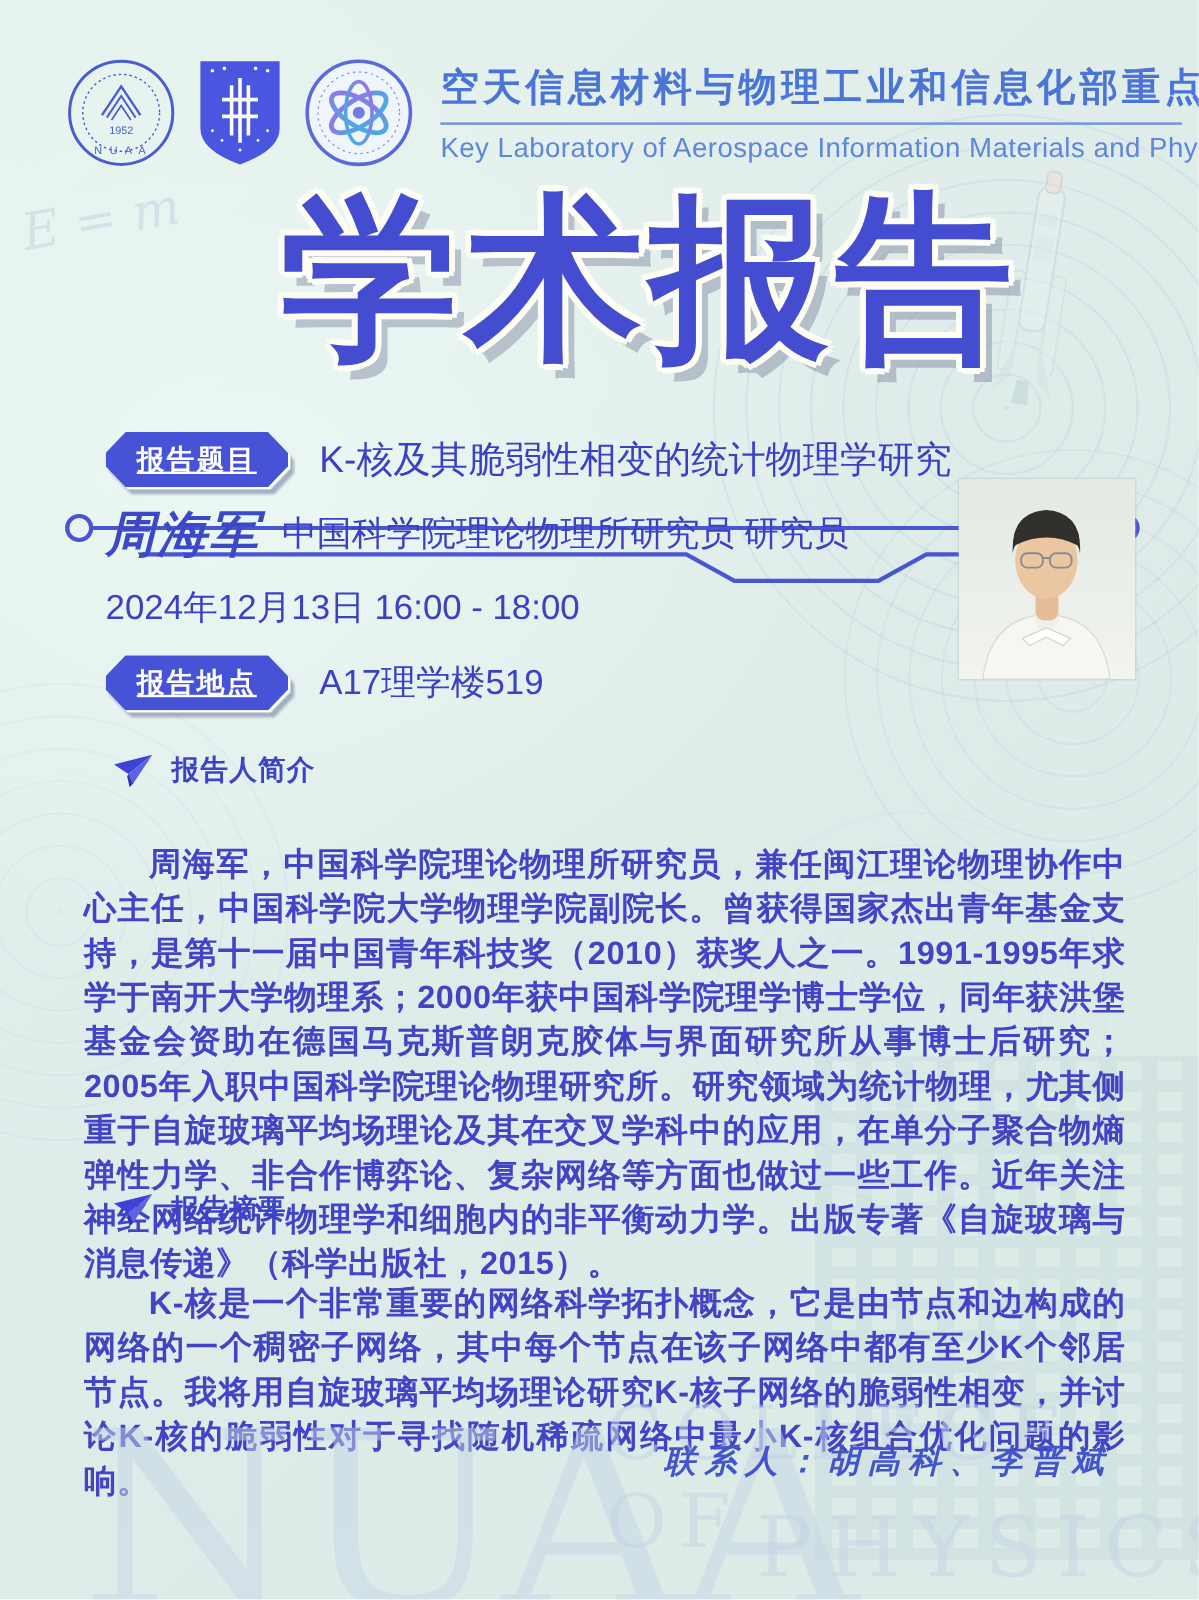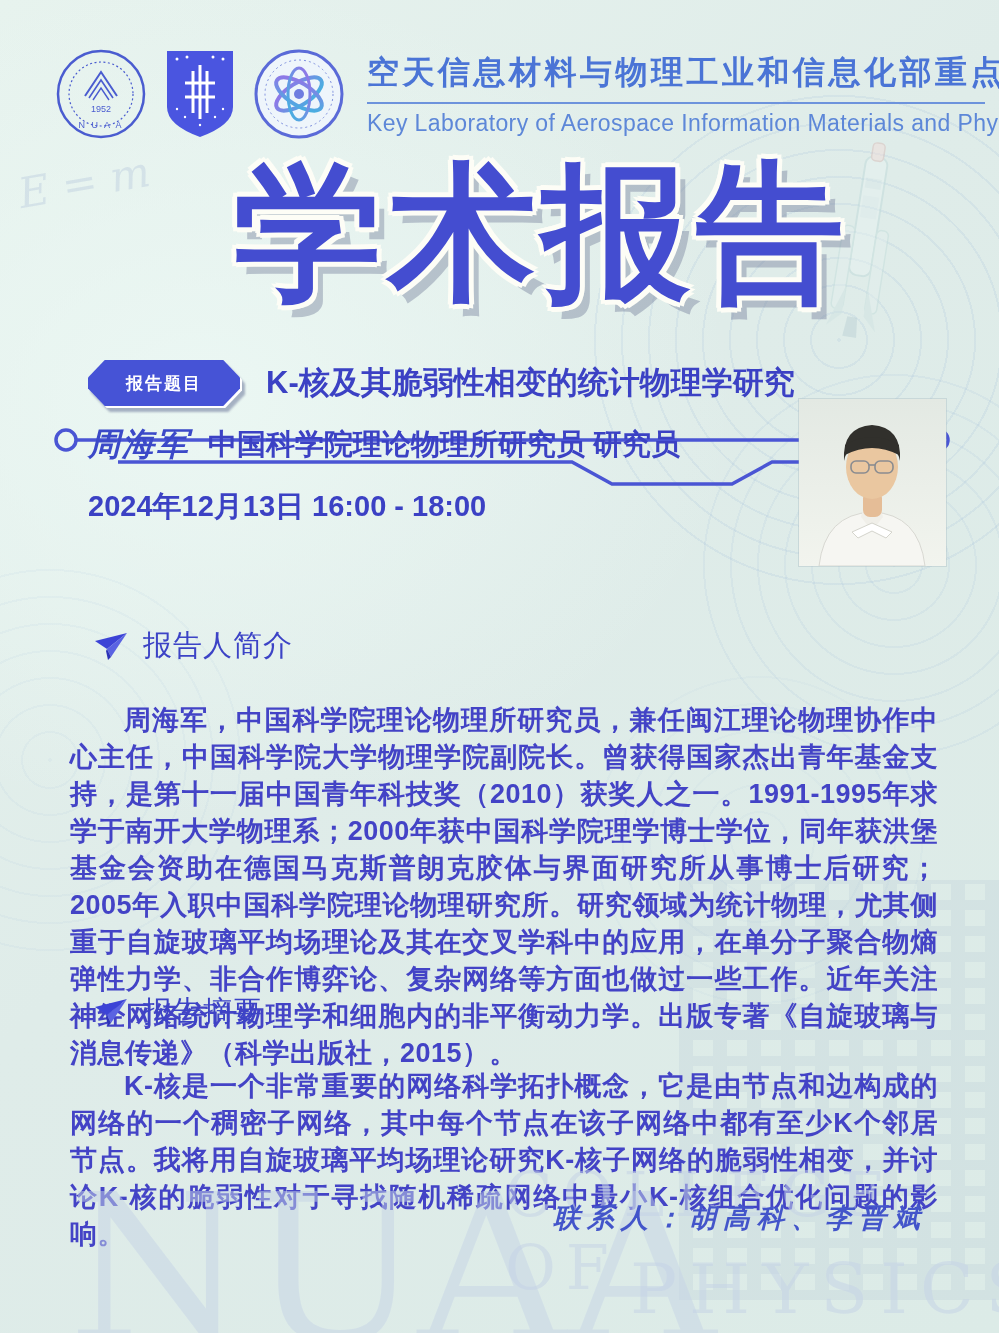--- a/index.html
+++ b/index.html
@@ -42,35 +42,36 @@
     text-shadow:
       -4px -4px 0 #fdfdf6, 4px -4px 0 #fdfdf6, -4px 4px 0 #fdfdf6, 4px 4px 0 #fdfdf6,
       -5px 0 0 #fdfdf6, 5px 0 0 #fdfdf6, 0 -5px 0 #fdfdf6, 0 5px 0 #fdfdf6,
       10px 12px 0 rgba(110,120,150,.40);
   }
   .deco-line { position:absolute; left:52px; top:420px; pointer-events:none; }
 
   
   .info { position:absolute; left:88px; top:360px; width:700px; }
   .info-row { display:flex; align-items:center; margin-bottom:16px; height:46px; }
-  .badge { width:152px; height:46px; background:#4653d6; color:#fff; font-size:17px; font-weight:bold;
+  .badge { width:152px; height:46px; background:#4653d6; color:#fff; font-size:23px; font-weight:bold;
     letter-spacing:2px; display:flex; align-items:center; justify-content:center;
     clip-path:polygon(11% 0, 89% 0, 100% 38%, 100% 62%, 89% 100%, 11% 100%, 0 62%, 0 38%);
+    text-decoration:underline;
   }
   .badge-wrap { filter:drop-shadow(2.5px 2.5px 0 #ffffff) drop-shadow(3px 4px 1px rgba(80,90,135,.45)); margin-right:26px; flex:0 0 auto; }
-  .info-value { font-size:29px; font-weight:bold; color:#3b41c4; white-space:nowrap; }
+  .info-value { font-size:29px; font-weight:normal; color:#3b41c4; white-space:nowrap; }
   .speaker-name { font-family:Liberation Mono, monospace; font-style:italic; font-weight:bold;
-    font-size:32px; color:#3b49c8; margin-right:18px; letter-spacing:2px; }
+    font-size:41px; color:#3b49c8; margin-right:18px; letter-spacing:2px; }
 
   
   .photo { position:absolute; left:799px; top:399px; width:147px; height:167px; box-shadow:0 0 0 1px rgba(160,180,190,.35); }
 
   
   .section-head { position:absolute; display:flex; align-items:center; }
-  .section-head .txt { font-size:29px; font-weight:normal; color:#3c43c6; letter-spacing:1px; }
+  .section-head .txt { font-size:23px; font-weight:bold; color:#3c43c6; letter-spacing:1px; }
   .plane { margin-right:14px; }
   .para { position:absolute; left:70px; width:868px; font-size:27px; font-weight:bold; line-height:37px;
     color:#4343c6; text-align:justify; text-indent:2em; letter-spacing:.5px;margin-top:30px; }
   .head1 { left:95px; top:626px; }
   .para1 { top:672px; }
   .head2 { left:95px; top:992px;justify-content:center; }
   .para2 { top:1038px; }
 
   
   .contact { position:absolute; right:72px; top:1200px; font-family:Liberation Serif, serif; font-style:italic;
@@ -175,20 +176,26 @@
         <div class="badge">报告题目</div>
       </div>
       <div class="info-value" style="font-size:31px">K-核及其脆弱性相变的统计物理学研究</div>
     </div>
     <div class="info-row">
       <span class="speaker-name">周海军</span>
       <span class="info-value">中国科学院理论物理所研究员 研究员</span>
     </div>
     <div class="info-row">
       <div class="info-value">2024年12月13日 16:00 - 18:00</div>
+    </div>
+    <div class="info-row">
+      <div class="badge-wrap">
+        <div class="badge">报告地点</div>
+      </div>
+      <div class="info-value">A17理学楼519</div>
     </div>
   </div>
 
   <svg class="photo" viewBox="0 0 147 167">
     <rect width="147" height="167" fill="#edf1ec"></rect>
     <rect width="147" height="167" fill="url(#pg)"></rect>
     <defs>
       <linearGradient id="pg" x1="0" y1="0" x2="0" y2="1">
         <stop offset="0" stop-color="#e3e9e3"></stop>
           <stop offset="1" stop-color="#f2f4ee"></stop>

